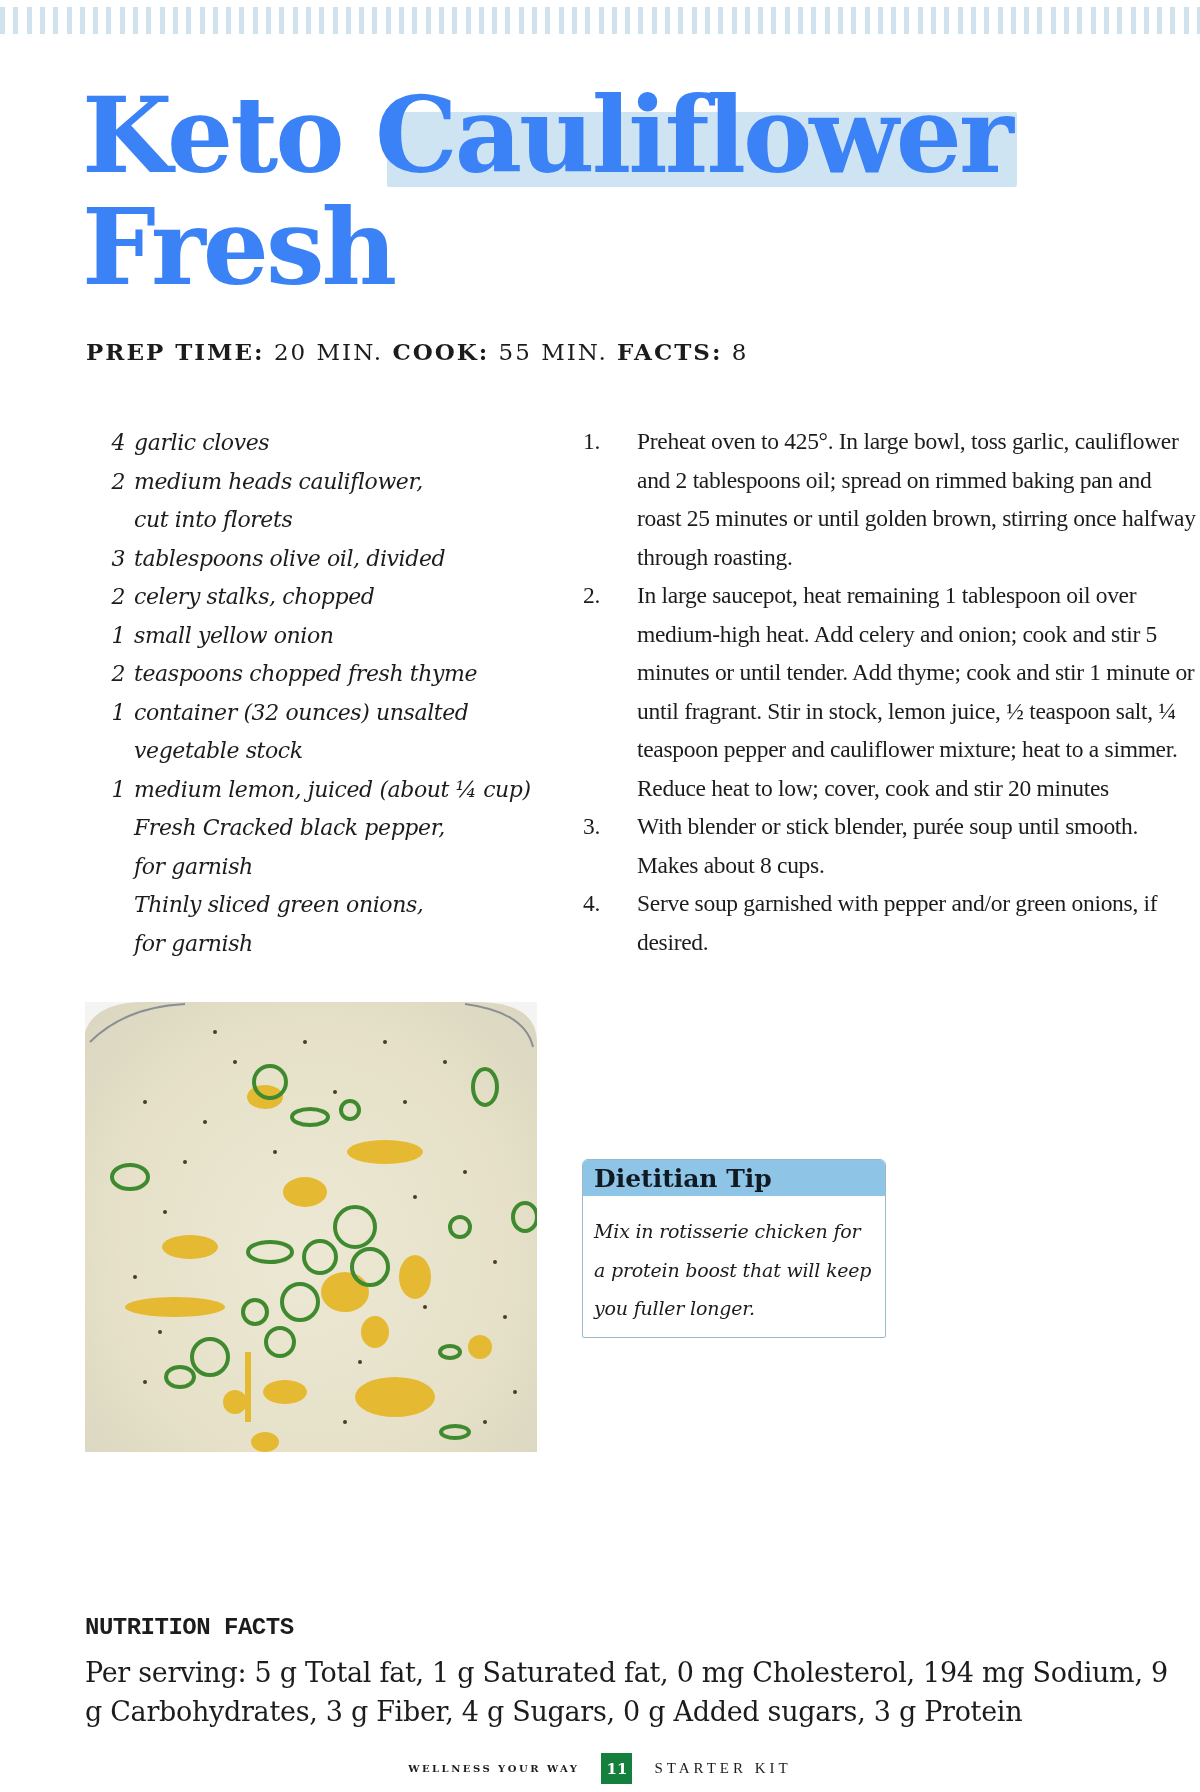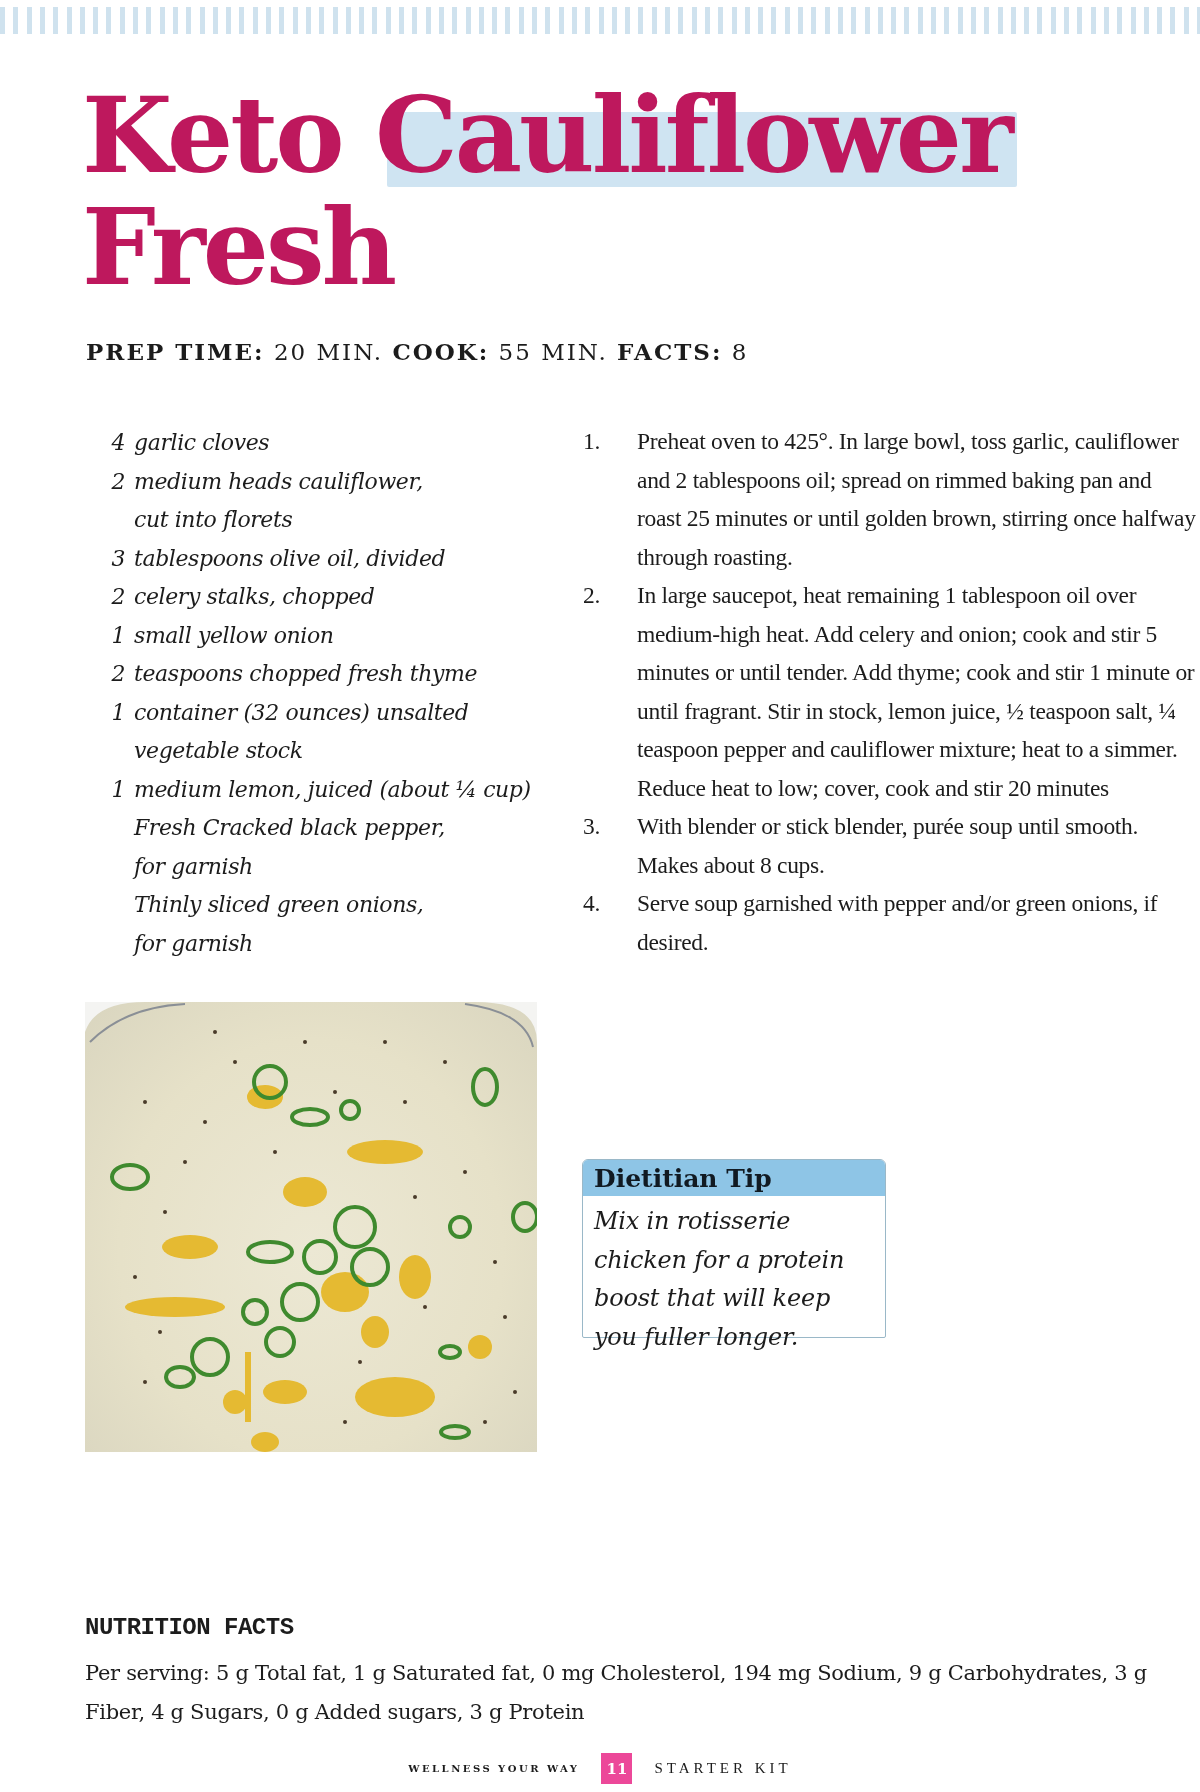--- a/index.html
+++ b/index.html
@@ -7,21 +7,21 @@
     width: 1200px; height: 1792px; position: relative; overflow: hidden;
     font-family: "DejaVu Serif", "Liberation Serif", serif; color: #1c1c1c;
   }
   .stripes {
     position: absolute; left: 0; top: 7px; width: 1200px; height: 27px;
     background: repeating-linear-gradient(90deg, #cfe2ee 0px, #cfe2ee 5px, transparent 5px, transparent 13.3px);
   }
   .title {
     position: absolute; left: 82px; top: 80px; margin: 0;
     font-family: "DejaVu Serif", serif; font-weight: bold;
-    font-size: 104px; line-height: 112px; letter-spacing: -3px; color: #be185d;
+    font-size: 104px; line-height: 112px; letter-spacing: -3px; color: #3b82f6;
   }
   .title .hl { position: relative; z-index: 1; }
   .title .hl::before {
     content: ""; position: absolute; left: 12px; right: -6px; top: 38px; bottom: 10px;
     background: #cfe4f2; z-index: -1; border-radius: 2px;
   }
   .meta {
     position: absolute; left: 86px; top: 338px;
     font-family: "DejaVu Serif", serif; font-size: 23px; letter-spacing: 2px; color: #1c1c1c;
   }
@@ -41,38 +41,38 @@
   .tip {
     position: absolute; left: 582px; top: 1144px; width: 302px; height: 177px;
     border: 1.5px solid #9ab8c8; border-radius: 6px 6px 2px 2px; background: #fff; margin-top: 15px;
   }
   .tip-head {
     background: #8ec5e6; height: 36px; border-radius: 5px 5px 0 0;
     font-family: "DejaVu Serif", serif; font-weight: bold; font-size: 25px; line-height: 38px;
     padding-left: 11px; color: #111a22;
   }
   .tip-body {
-    padding: 6px 10px 0 11px; font-style: italic; font-size: 24px; line-height: 38.5px;
+    padding: 16px 10px 0 11px; font-style: italic; font-size: 19px; line-height: 38.5px;
     font-family: "DejaVu Serif", serif; letter-spacing: -0.2px;
   }
   .nutri-title {
     position: absolute; left: 85px; top: 1614px;
     font-family: Liberation Mono, monospace; font-weight: bold; font-size: 24px; letter-spacing: -0.5px;
   }
   .nutri-text {
     position: absolute; left: 85px; top: 1654px; width: 1100px;
-    font-family: "DejaVu Serif", serif; font-size: 21px; line-height: 38.5px; letter-spacing: -0.3px;
+    font-family: "DejaVu Serif", serif; font-size: 27px; line-height: 38.5px; letter-spacing: -0.3px;
   }
   .footer {
     position: absolute; left: 0; top: 1753px; width: 1200px; height: 31px;
     display: flex; justify-content: center; align-items: center; gap: 22px;
   }
   .footer-left { font-family: "DejaVu Serif", serif; font-weight: bold; font-size: 10px; letter-spacing: 2.5px; margin-right: 0; }
   .footer-badge {
-    width: 31px; height: 31px; background: #ec4899; color: #fff;
+    width: 31px; height: 31px; background: #15803d; color: #fff;
     font-family: "DejaVu Serif", serif; font-weight: bold; font-size: 15px;
     display: flex; align-items: center; justify-content: center;
   }
   .footer-right { font-family: Liberation Serif, serif; font-size: 15px; letter-spacing: 4px; }
 </style>
 </head>
 <body>
 
 <div class="stripes"></div>
 

